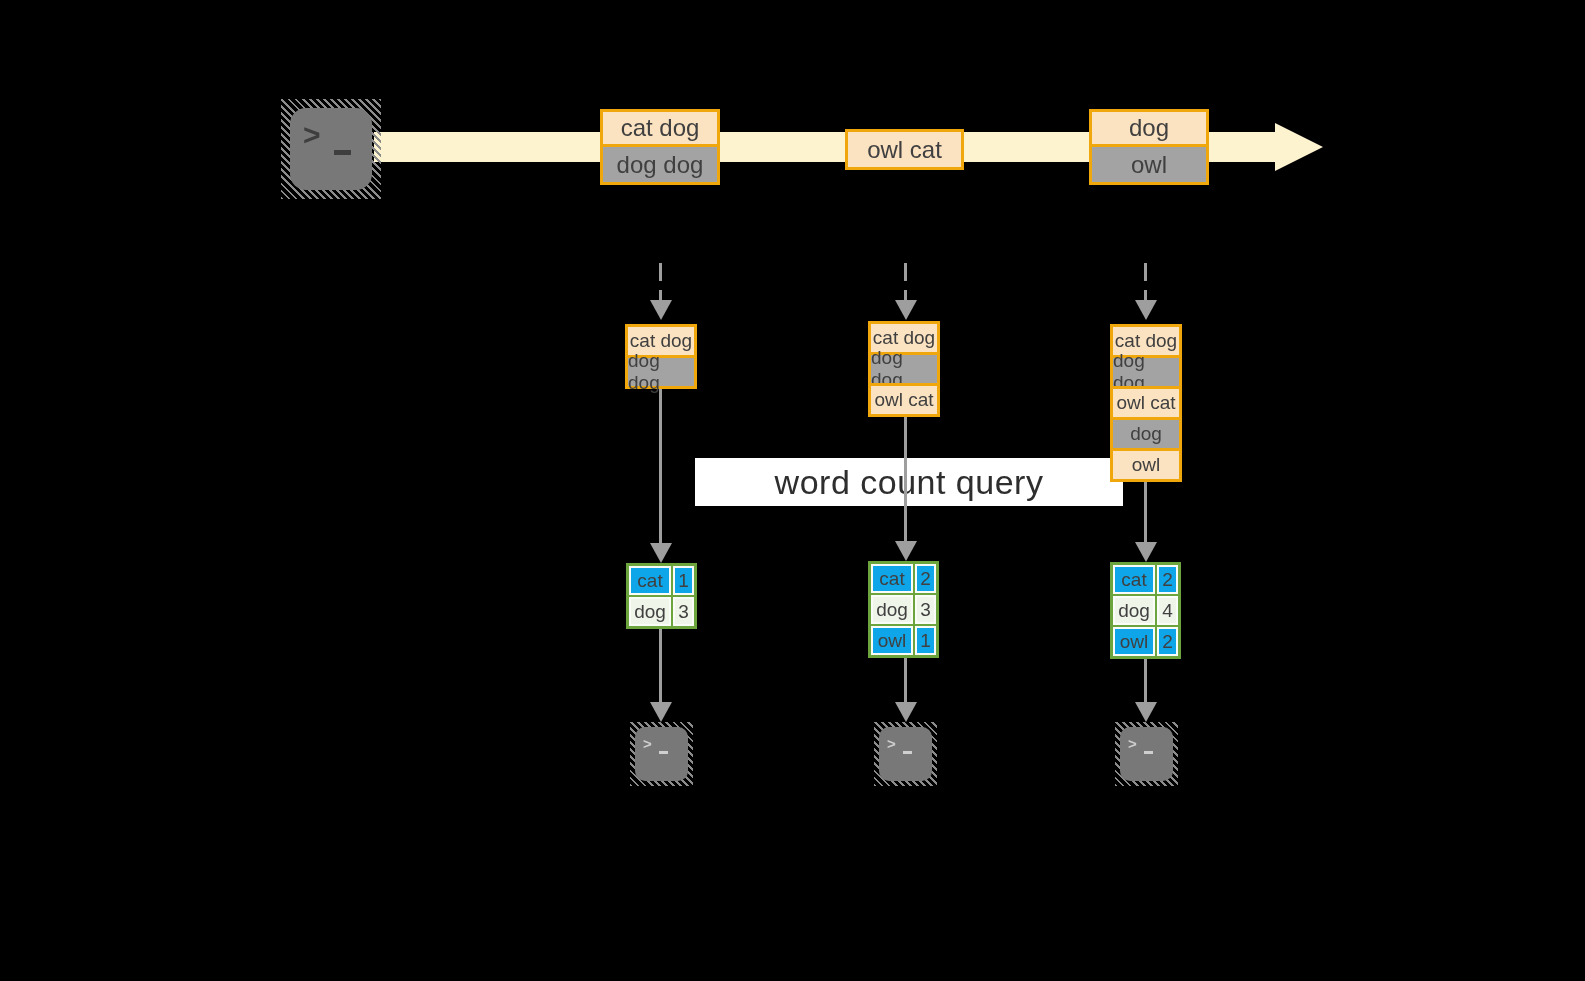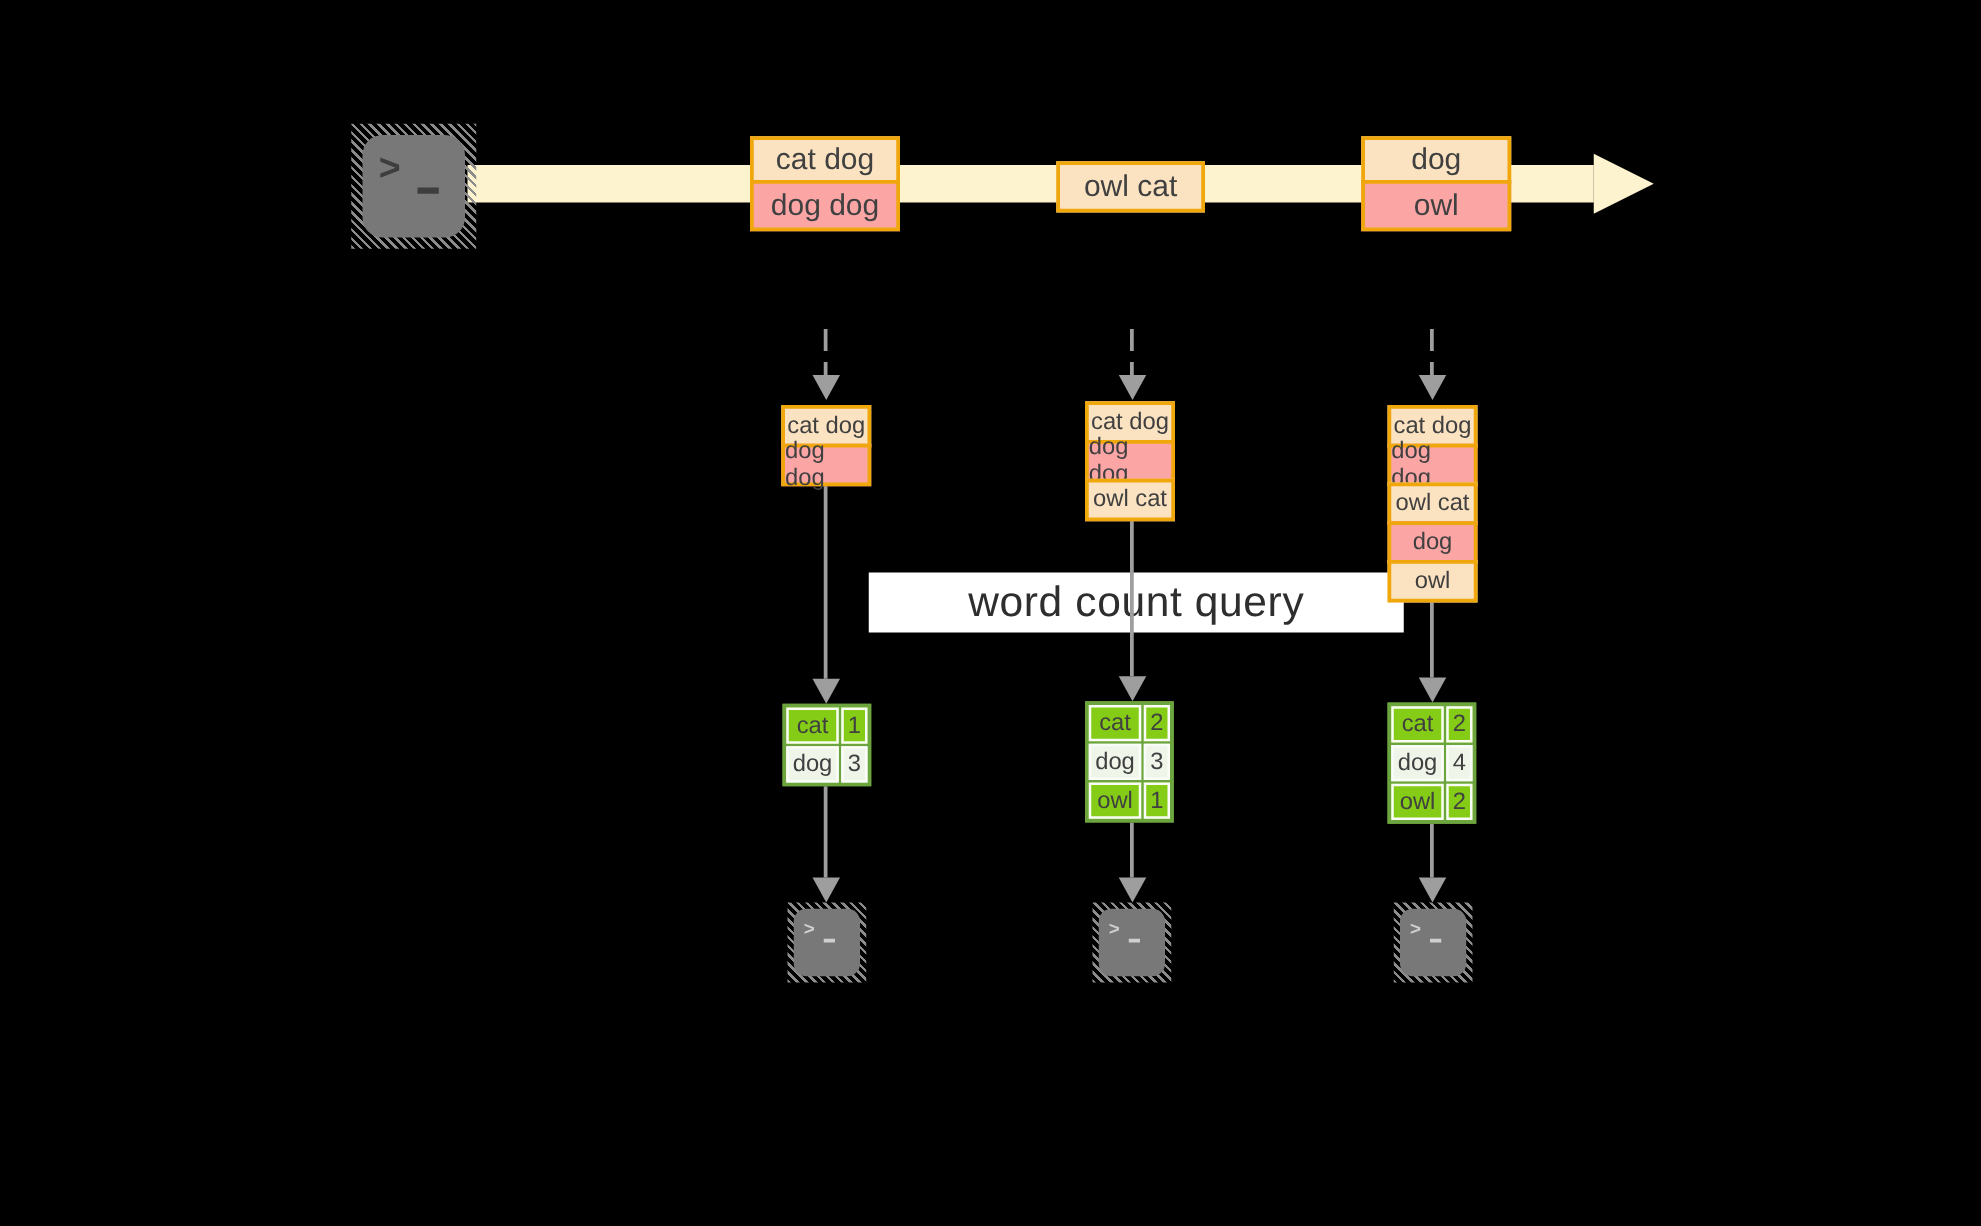--- a/index.html
+++ b/index.html
@@ -19,37 +19,37 @@
   .term-lg .prompt{left:13px;top:12px;font-size:30px;color:#3E3E3E;}
   .term-lg .cursorbar{position:absolute;left:44px;top:42px;width:17px;height:5px;background:#3E3E3E;}
   .term-sm .prompt{left:8px;top:9px;font-size:15px;color:#CFCFCF;}
   .term-sm .cursorbar{position:absolute;left:24px;top:24px;width:9px;height:3px;background:#CFCFCF;}
   
   .ocell{position:absolute;box-sizing:border-box;border:3px solid #F0A70C;z-index:3;
          display:flex;align-items:center;justify-content:center;}
   .ocell.big{font-size:24px;}
   .ocell.sm{font-size:19px;}
   .fill-dark{background:#FBE2C1;}
-  .fill-light{background:#fca5a5;}
+  .fill-light{background:#a3a3a3;}
   
   .vdash{position:absolute;width:3px;z-index:2;
          background:repeating-linear-gradient(to bottom,#9E9E9E 0 18px,transparent 18px 27px);}
   .vline{position:absolute;width:3px;background:#9E9E9E;z-index:2;}
   .ahead{position:absolute;width:0;height:0;z-index:2;
          border-left:11px solid transparent;border-right:11px solid transparent;border-top:20px solid #9E9E9E;}
   
   .qband{position:absolute;left:695px;top:458px;width:428px;height:48px;background:#FFFFFF;z-index:1;
          display:flex;align-items:center;justify-content:center;}
   .qband span{font-size:34px;color:#2E2E2E;letter-spacing:.5px;}
   
   .gtable{position:absolute;z-index:3;box-sizing:border-box;border:3px solid #6CA43E;background:#6CA43E;
           display:grid;grid-template-columns:42px 21px;gap:2px;}
   .gcell{box-sizing:border-box;height:29px;border:2px solid #FAFCF7;font-size:19px;
          display:flex;align-items:center;justify-content:center;}
-  .g-dark{background:#84cc16;}
+  .g-dark{background:#0ea5e9;}
   .g-light{background:#F0F5EA;}
 </style>
 </head>
 <body>
 
 <div class="stage">
 
   <div class="band"></div>
   <div class="band-head"></div>
 

